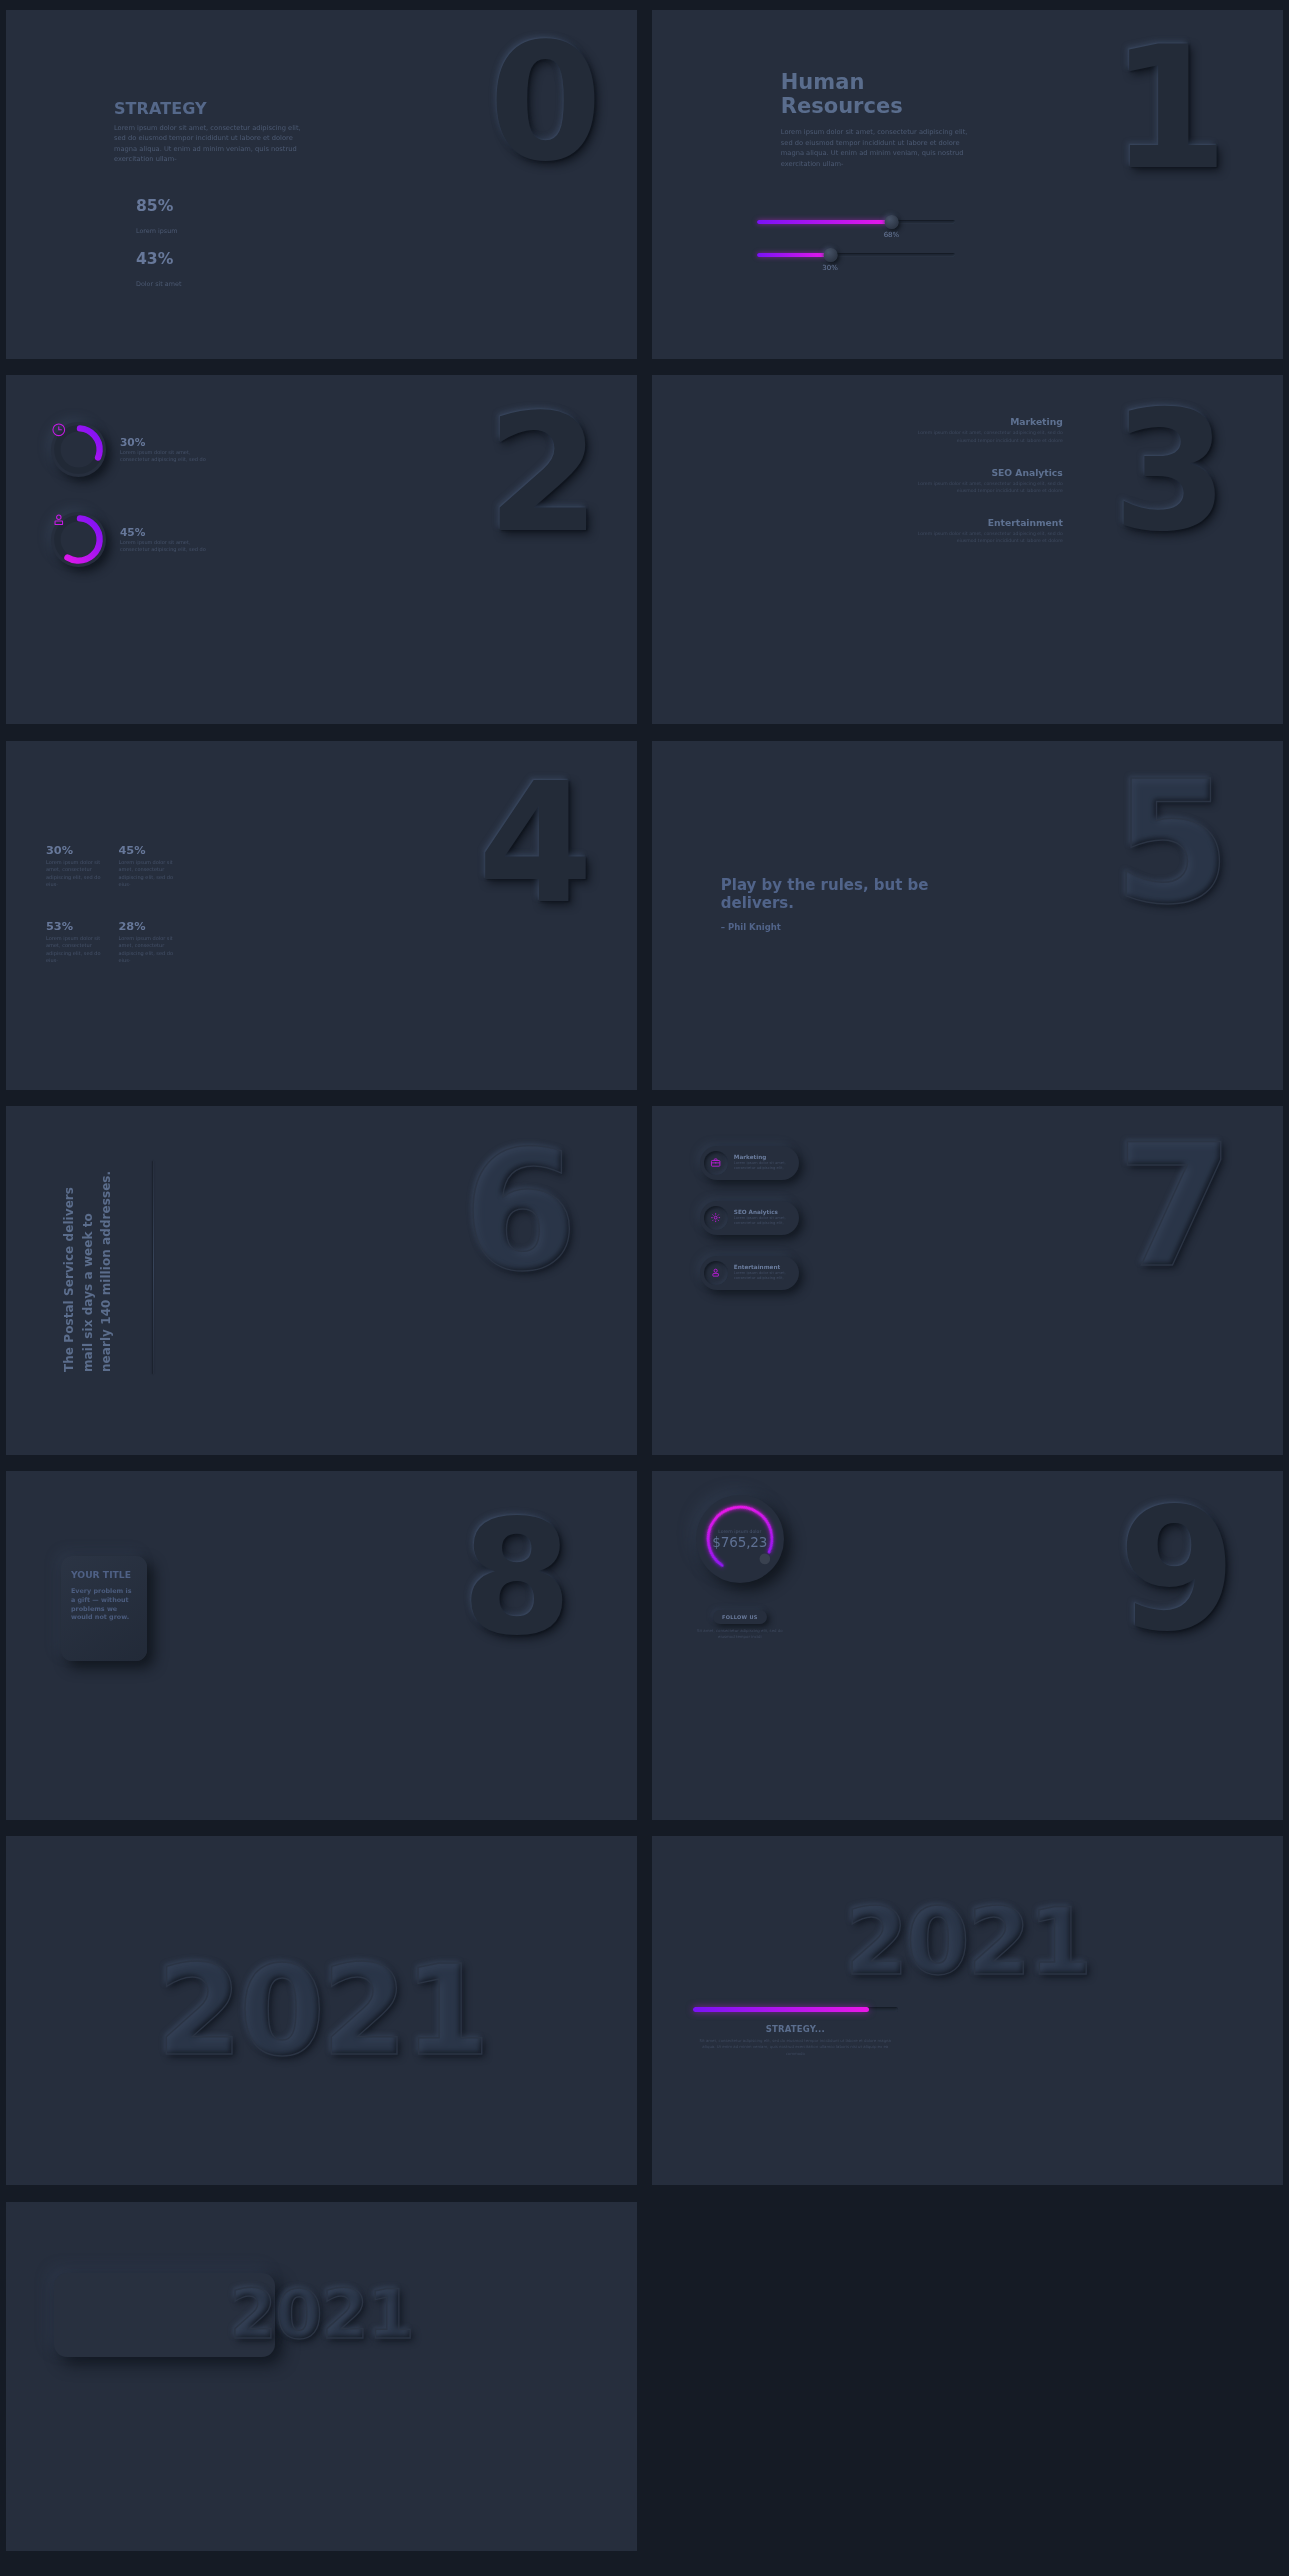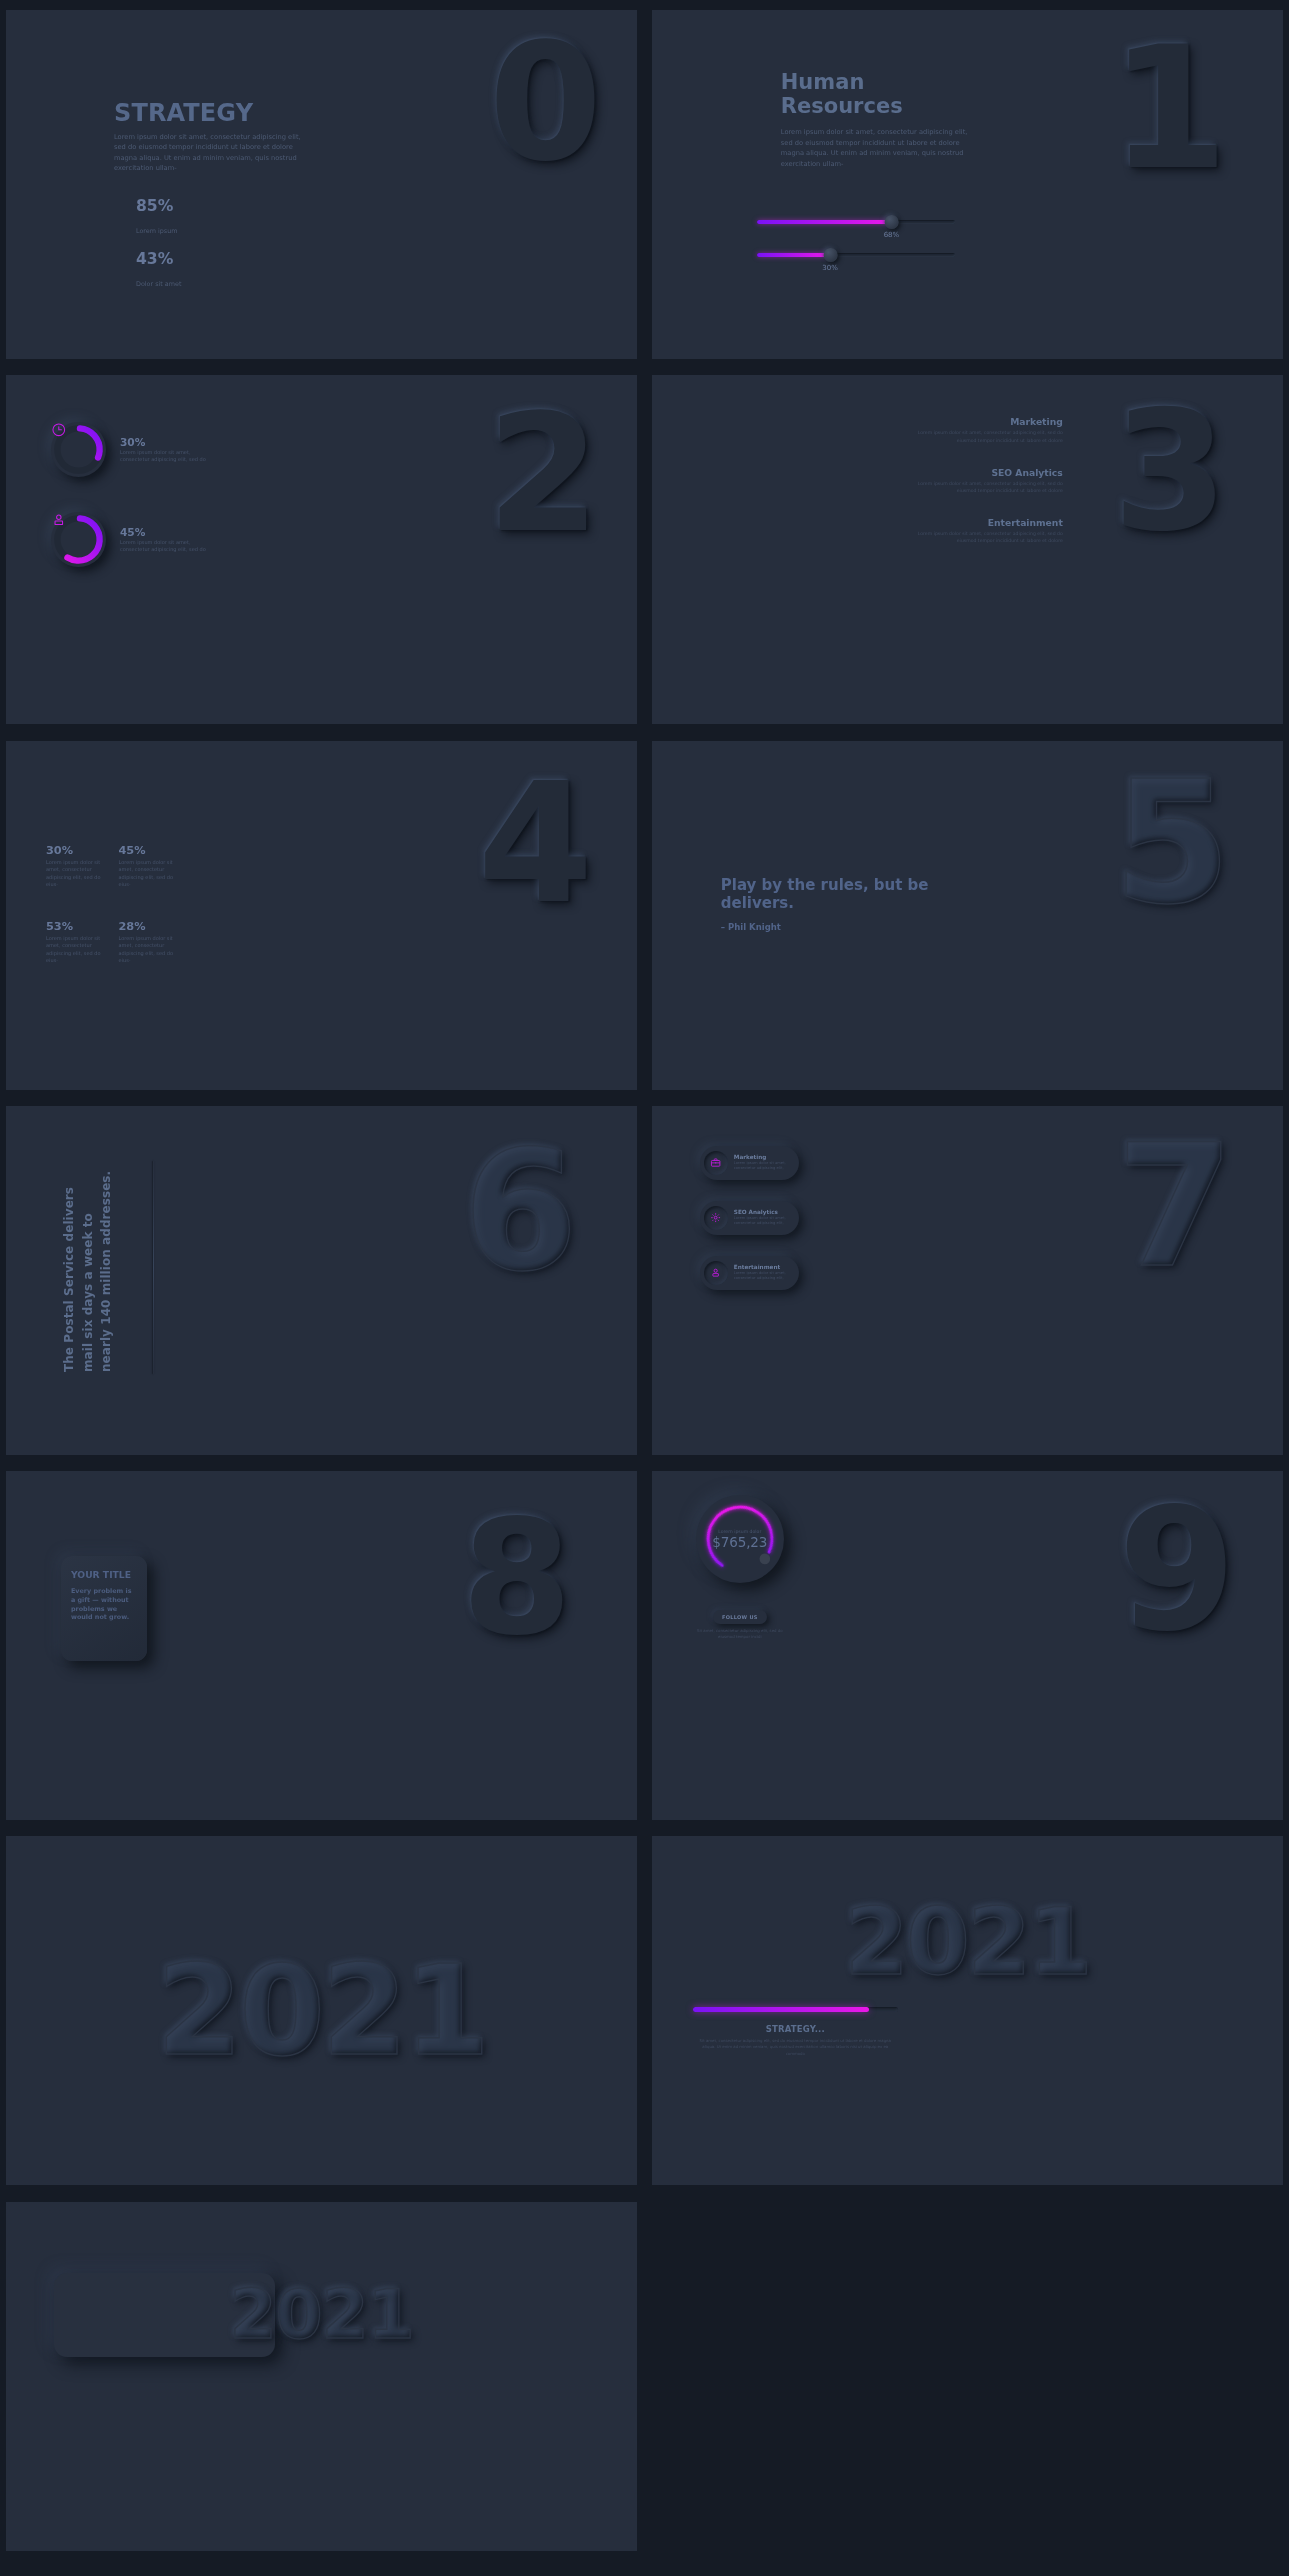--- a/index.html
+++ b/index.html
@@ -63,21 +63,21 @@
     color: transparent;
     -webkit-text-stroke: 1.4px #2b3444;
     text-shadow:
       -2.1px -2.1px 5px rgba(76,95,126,0.42),
        2.8px  2.8px 7px rgba(14,19,27,0.8);
   }
   .body-sm { font-size: 6.7px; line-height: 1.55; color: var(--text-body); }
 
   
   .s0-body { position: absolute; left: 108px; top: 89px; width: 193px; }
-  .s0-title { font-size: 24px; font-weight: 700; color: #55688a; letter-spacing: 0.005em; }
+  .s0-title { font-size: 16px; font-weight: 700; color: #55688a; letter-spacing: 0.005em; }
   .s0-para { margin-top: 5px; width: 191px; }
   .s0-stats { position: absolute; left: 130px; top: 187px; display: flex; gap: 15px; flex-direction: column; }
   .s0-stat { text-align: left; }
   .s0-stat .n { font-size: 15.6px; font-weight: 700; color: #67789a; }
   .s0-stat .l { font-size: 6.4px; color: var(--text-body); margin-top: 12px; }
 
   
   .s1-body { position: absolute; left: 105px; top: 61px; width: 191px; margin-left: 24px; }
   .s1-title { font-size: 21px; font-weight: 700; color: #5a6d8d; line-height: 1.14; }
   .s1-para { margin-top: 8.5px; width: 188px; }

